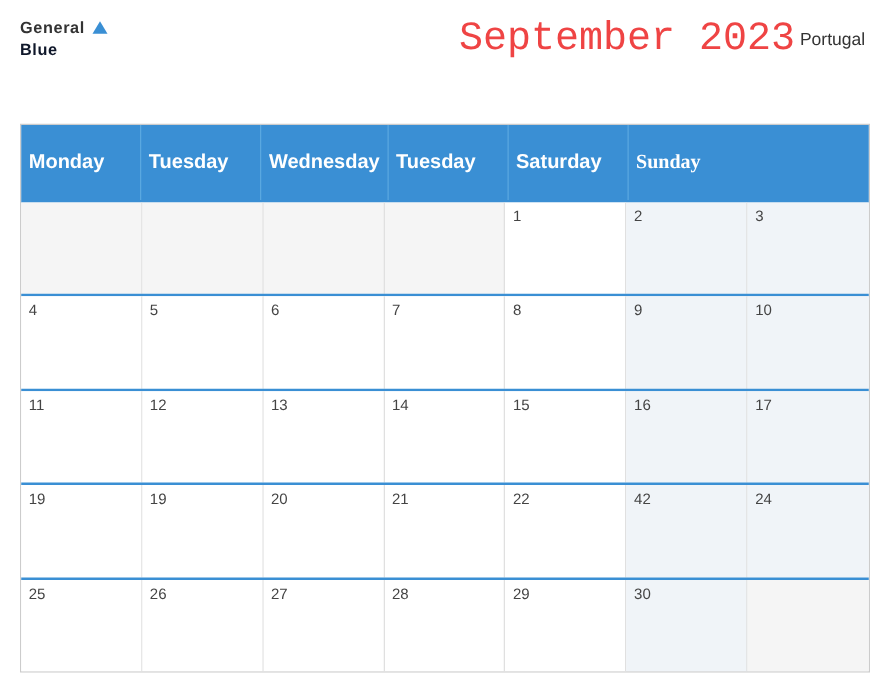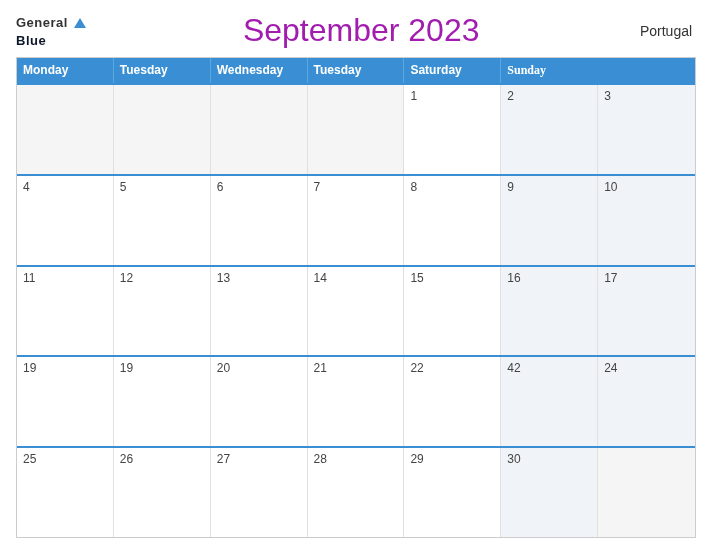--- a/index.html
+++ b/index.html
@@ -9,20 +9,21 @@
       background: #fff;
       font-family: Arial, sans-serif;
       overflow: hidden;
     }
     .page {
       width: 712px;
       height: 550px;
       padding: 12px 16px;
       display: flex;
       flex-direction: column;
+      gap: 42px;
     }
     .header {
       display: flex;
       align-items: center;
       justify-content: space-between;
       margin-bottom: 8px;
     }
     .logo {
       display: flex;
       flex-direction: column;
@@ -47,46 +48,47 @@
       height: 0;
       border-left: 6px solid transparent;
       border-right: 6px solid transparent;
       border-bottom: 10px solid #3a8fd4;
       margin-left: 2px;
       vertical-align: middle;
     }
     .title {
       font-size: 32px;
       font-weight: normal;
-      color: #a21caf;
-      text-align: center;
-      flex: 1;
+      color: #ef4444;
+      text-align: right;
+      flex: 1;
+      font-family: Liberation Mono, monospace;
     }
     .country {
       font-size: 14px;
       color: #333;
       min-width: 60px;
       text-align: center;
     }
     .calendar {
       border: 1px solid #ccc;
       flex: 1;
       display: flex;
       flex-direction: column;
     }
     .cal-header {
       display: grid;
       grid-template-columns: repeat(7, 1fr);
       background: #3a8fd4;
     }
     .cal-header-cell {
       color: #fff;
-      font-size: 12px;
+      font-size: 16px;
       font-weight: bold;
-      padding: 5px 6px;
+      padding: 21px 6px;
       border-right: 1px solid #5aa8e0;
     }
     .cal-header-cell:last-child {
       border-right: none;
       font-family: Liberation Serif, serif;
     }
     .cal-body {
       flex: 1;
       display: flex;
       flex-direction: column;

